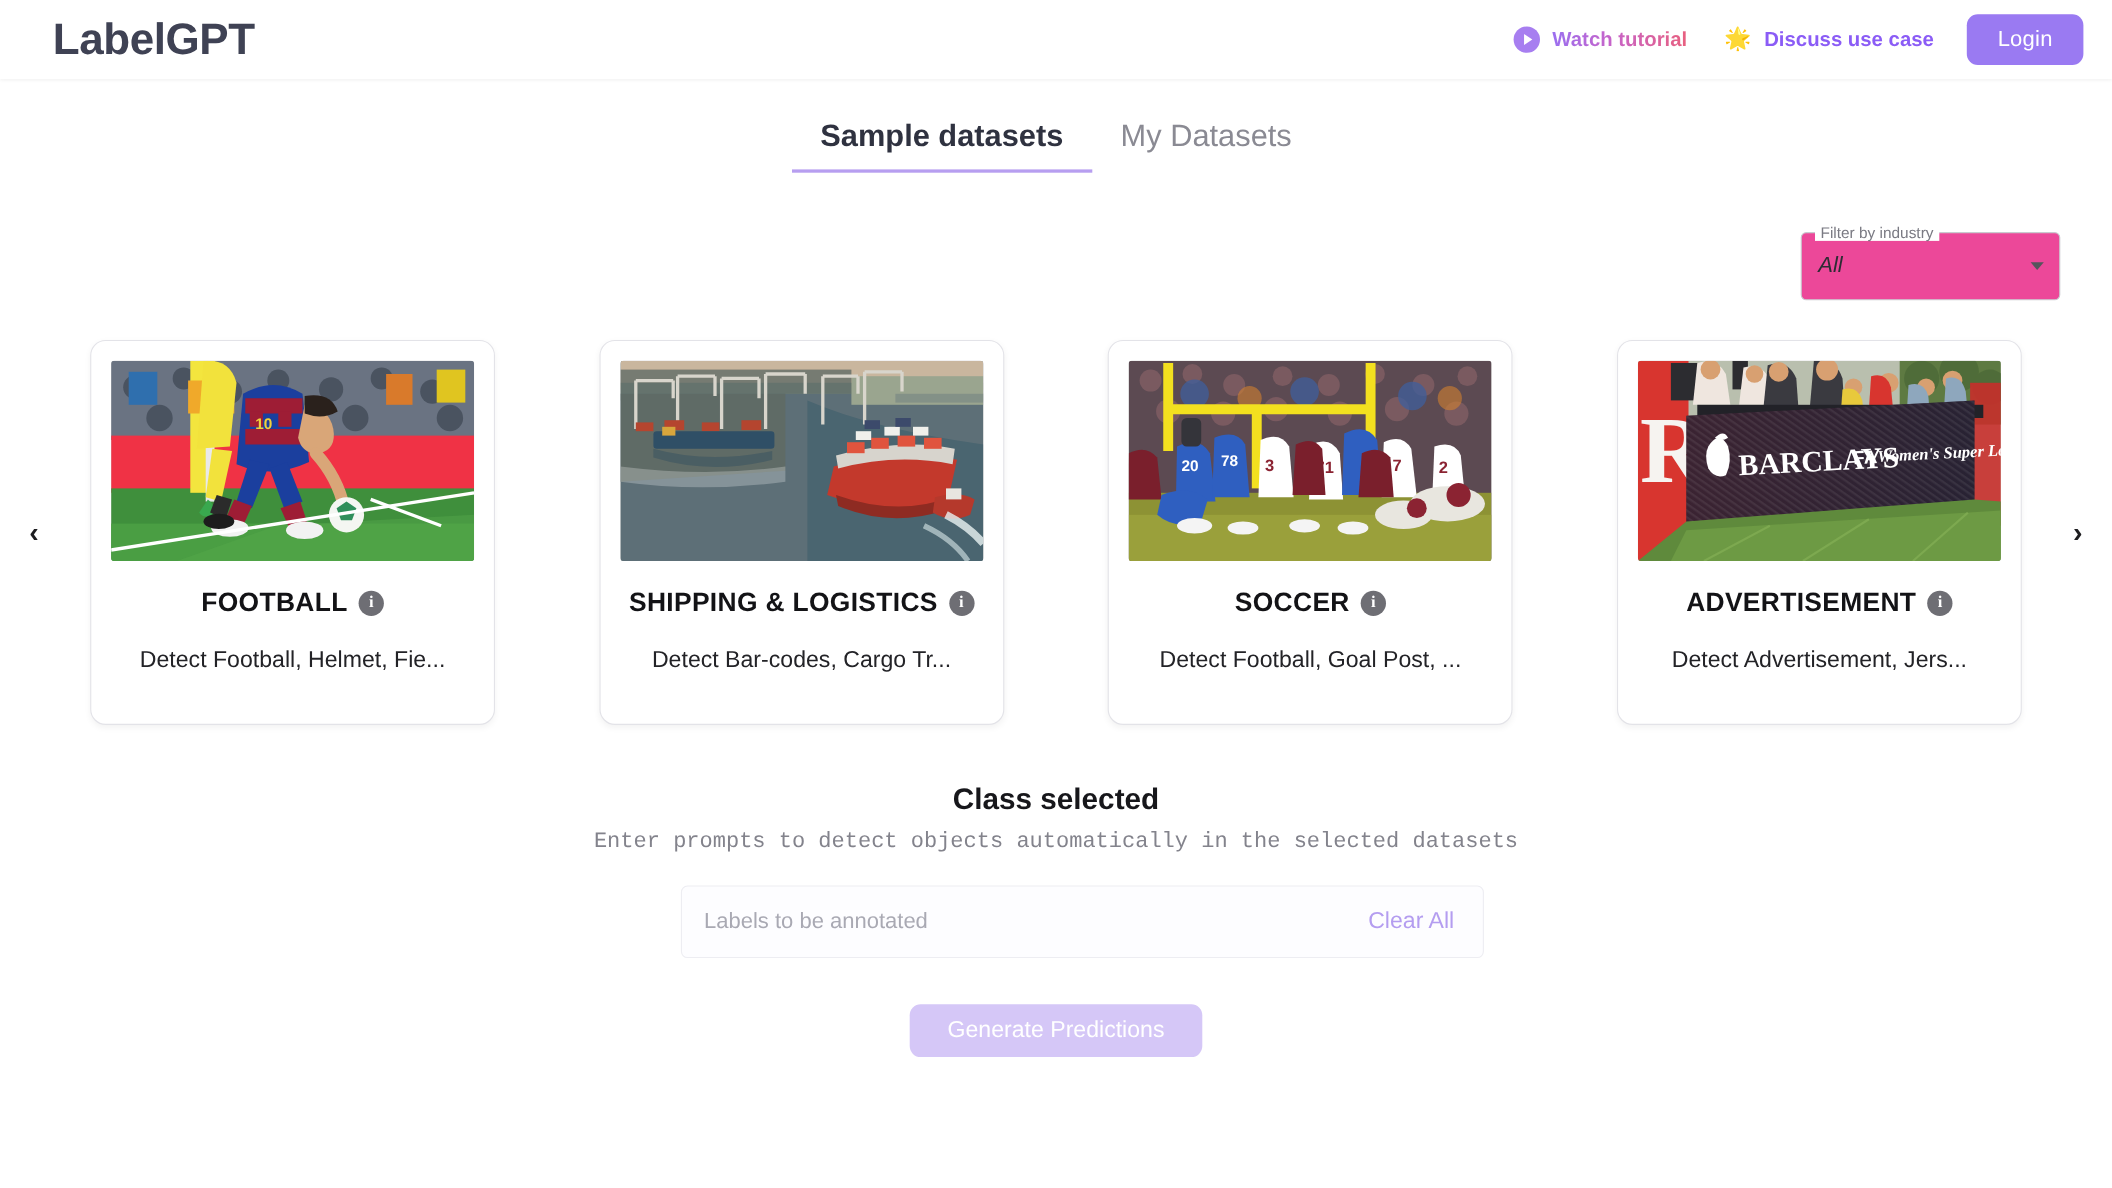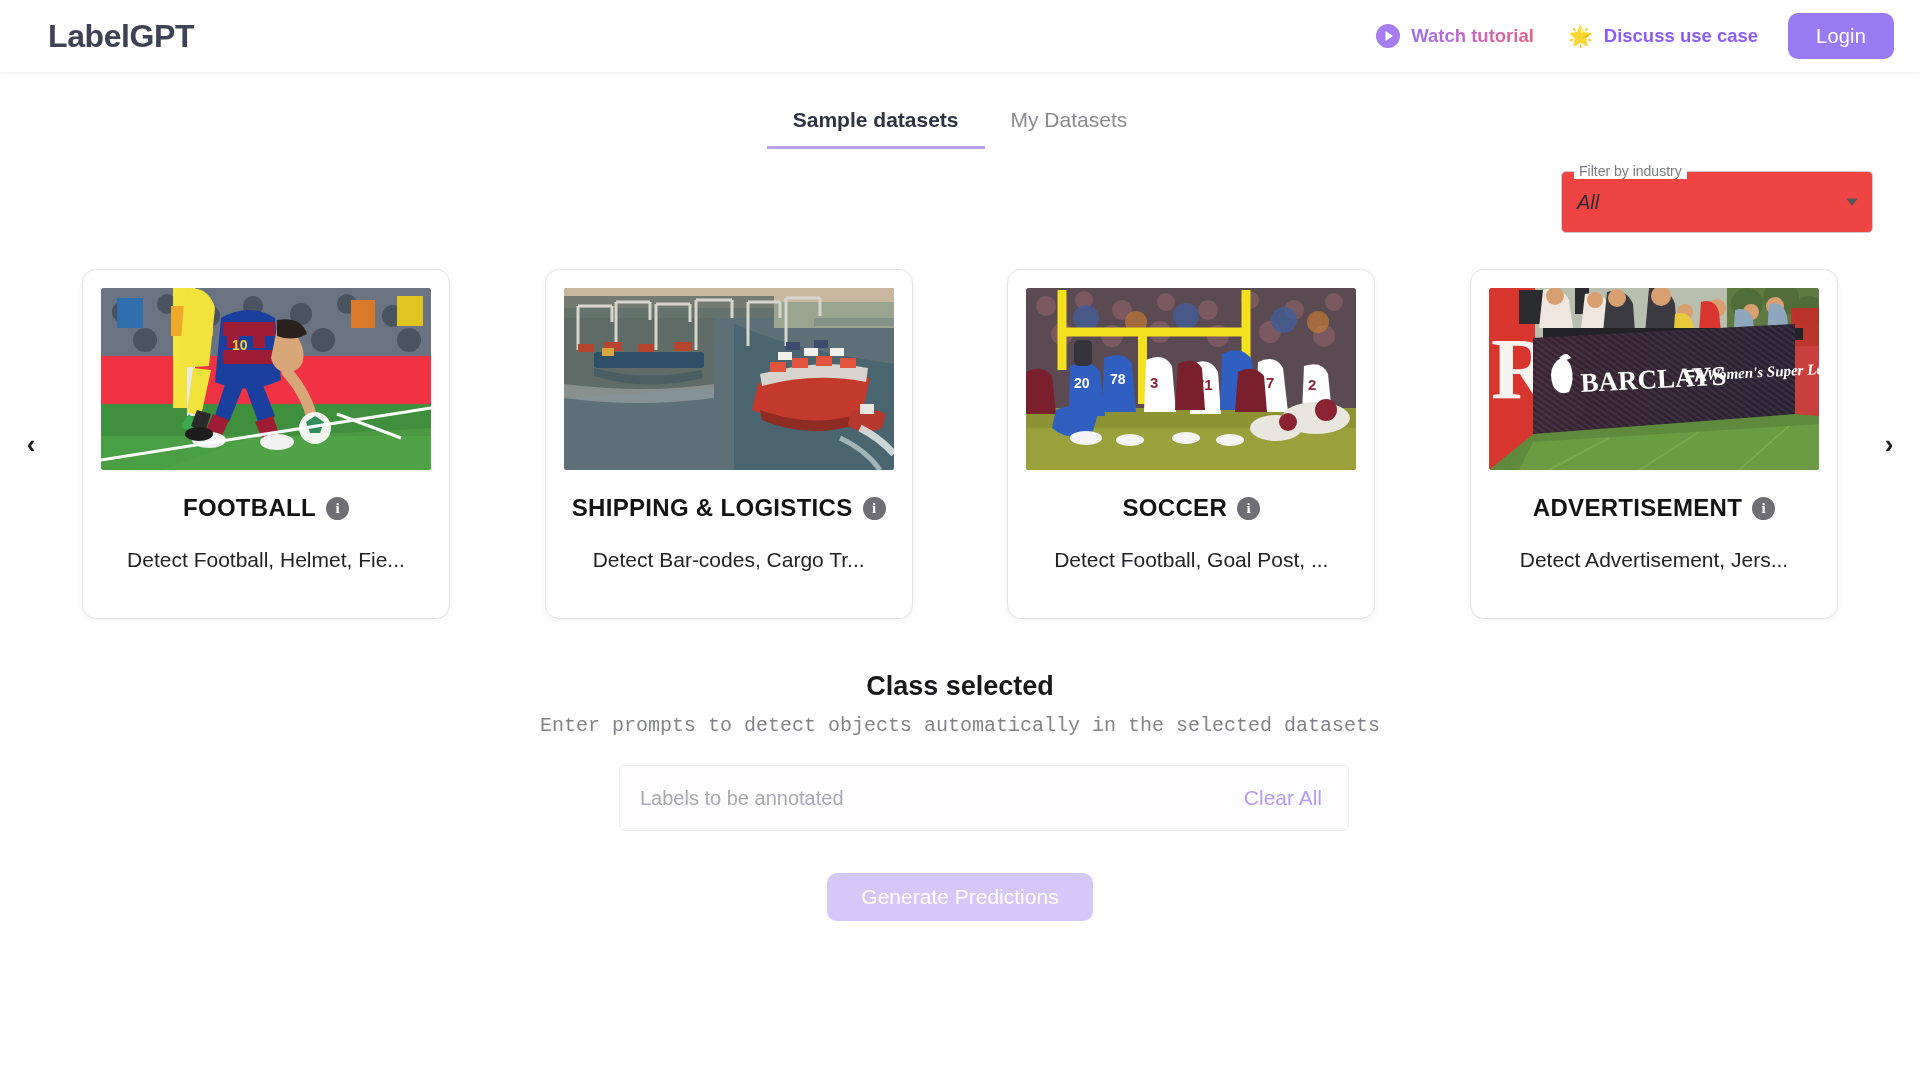--- a/index.html
+++ b/index.html
@@ -19,21 +19,21 @@
     height: 72px;
     width: 100%;
     background: #ffffff;
     display: flex;
     align-items: center;
     box-shadow: 0 1px 3px rgba(0,0,0,0.07);
     z-index: 20;
   }
   .logo {
     margin-left: 48px;
-    font-size: 32px;
+    font-size: 40px;
     font-weight: 700;
     color: #3f4254;
     letter-spacing: -0.4px;
   }
   .header-right {
     margin-left: auto;
     margin-right: 26px;
     display: flex;
     align-items: center;
     gap: 0px;
@@ -86,21 +86,21 @@
   }
 
   
   .tabs {
     margin-top: 28px;
     display: flex;
     justify-content: center;
     gap: 0px;
   }
   .tab {
-    font-size: 21px;
+    font-size: 28px;
     padding: 8px 26px 14px;
     cursor: pointer;
     white-space: nowrap;
     border-bottom: 3px solid transparent;
   }
   .tab.active {
     color: #2f3240;
     font-weight: 700;
     border-bottom-color: #b79ef0;
   }
@@ -111,26 +111,27 @@
 
   
   .filter-wrap {
     display: flex;
     justify-content: flex-end;
     padding-right: 47px;
     margin-top: 22px;
   }
   .select-box {
     position: relative;
-    width: 312px;
+    width: 236px;
     height: 62px;
     border: 1px solid #c9c9cf;
     border-radius: 5px;
-    background: #ef4444;
-    cursor: pointer;
+    background: #ec4899;
+    cursor: pointer;
+    margin-top: 32px;
   }
   .select-label {
     position: absolute;
     top: -9px;
     left: 12px;
     padding: 0 5px;
     background: #ffffff;
     font-size: 14px;
     color: #7a7a83;
   }

